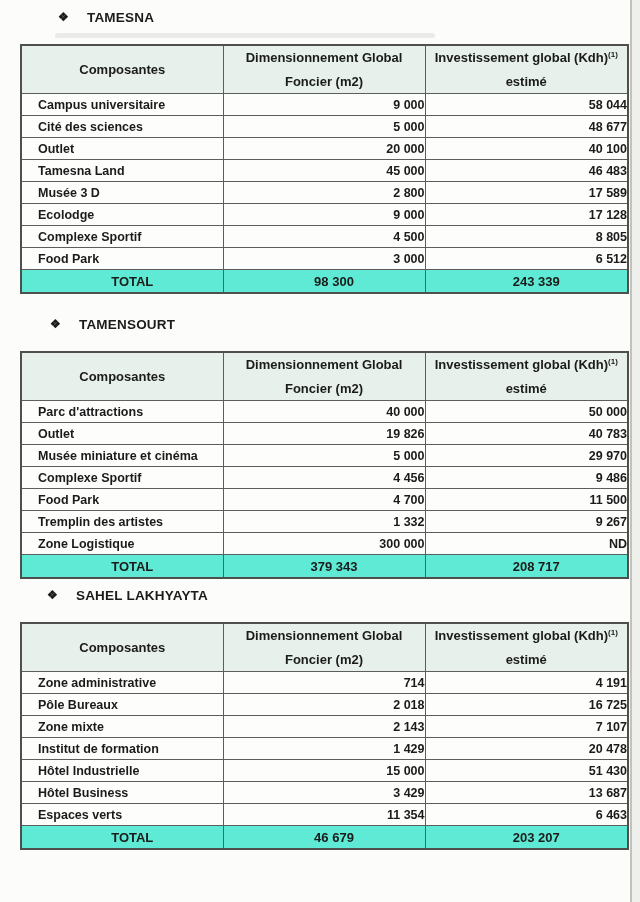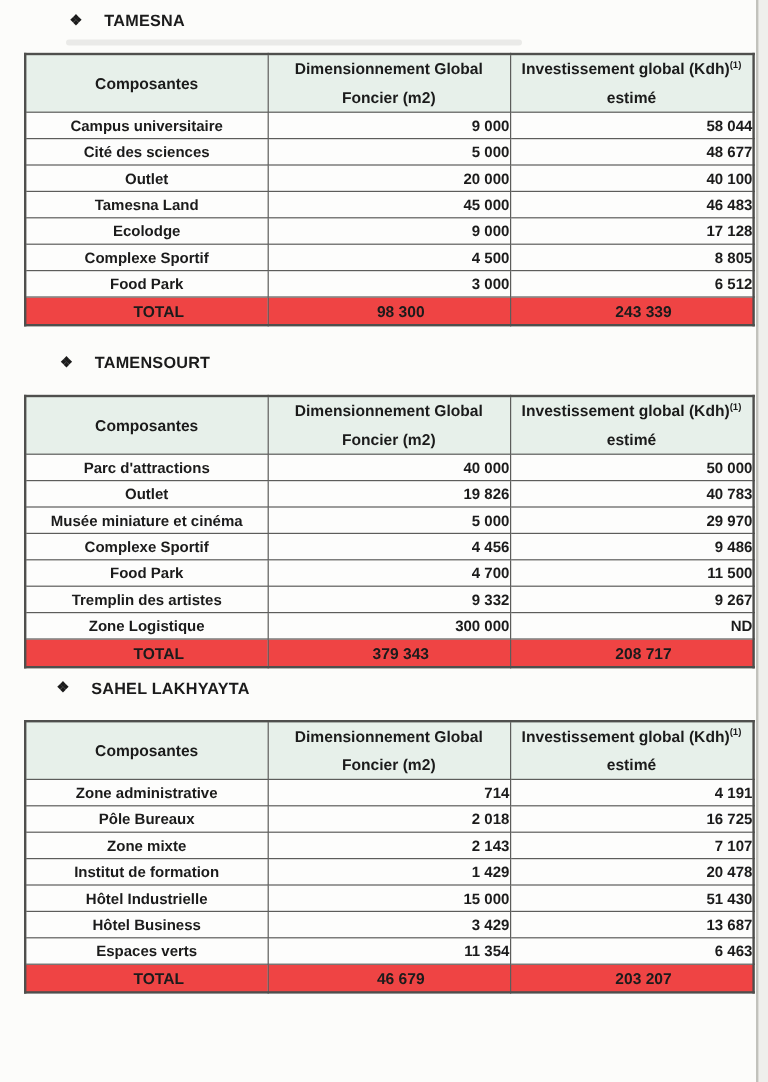--- a/index.html
+++ b/index.html
@@ -61,24 +61,24 @@
   }
   .th-line { line-height: 1.8; }
   sup.fn { font-size: 8px; vertical-align: super; line-height: 0; }
 
   .ctable td {
     height: 21px;
     font-size: 12.5px; font-weight: 700;
     padding: 0;
     background: #fdfdfc;
   }
-  td.c-label { text-align: center; padding-left: 0; }
+  td.c-label { text-align: left; padding-left: 16px; }
   td.c-num { text-align: right; }
   tr.total-row td {
-    background: #ef4444;
+    background: #5eead4;
     height: 22px;
     text-align: center;
     font-size: 13px; font-weight: 700; padding-left: 20px;
   }
 </style>
 </head>
 <body>
 
 <div class="page">
 
@@ -127,20 +127,25 @@
             <td class="c-label">Outlet</td>
             <td class="c-num">20 000</td>
             <td class="c-num">40 100</td>
           </tr>
           <tr>
             <td class="c-label">Tamesna Land</td>
             <td class="c-num">45 000</td>
             <td class="c-num">46 483</td>
           </tr>
           <tr>
+            <td class="c-label">Musée 3 D</td>
+            <td class="c-num">2 800</td>
+            <td class="c-num">17 589</td>
+          </tr>
+          <tr>
             <td class="c-label">Ecolodge</td>
             <td class="c-num">9 000</td>
             <td class="c-num">17 128</td>
           </tr>
           <tr>
             <td class="c-label">Complexe Sportif</td>
             <td class="c-num">4 500</td>
             <td class="c-num">8 805</td>
           </tr>
           <tr>
@@ -206,21 +211,21 @@
             <td class="c-num">4 456</td>
             <td class="c-num">9 486</td>
           </tr>
           <tr>
             <td class="c-label">Food Park</td>
             <td class="c-num">4 700</td>
             <td class="c-num">11 500</td>
           </tr>
           <tr>
             <td class="c-label">Tremplin des artistes</td>
-            <td class="c-num">9 332</td>
+            <td class="c-num">1 332</td>
             <td class="c-num">9 267</td>
           </tr>
           <tr>
             <td class="c-label">Zone Logistique</td>
             <td class="c-num">300 000</td>
             <td class="c-num">ND</td>
           </tr>
         </tbody>
       <tfoot>
         <tr class="total-row">

